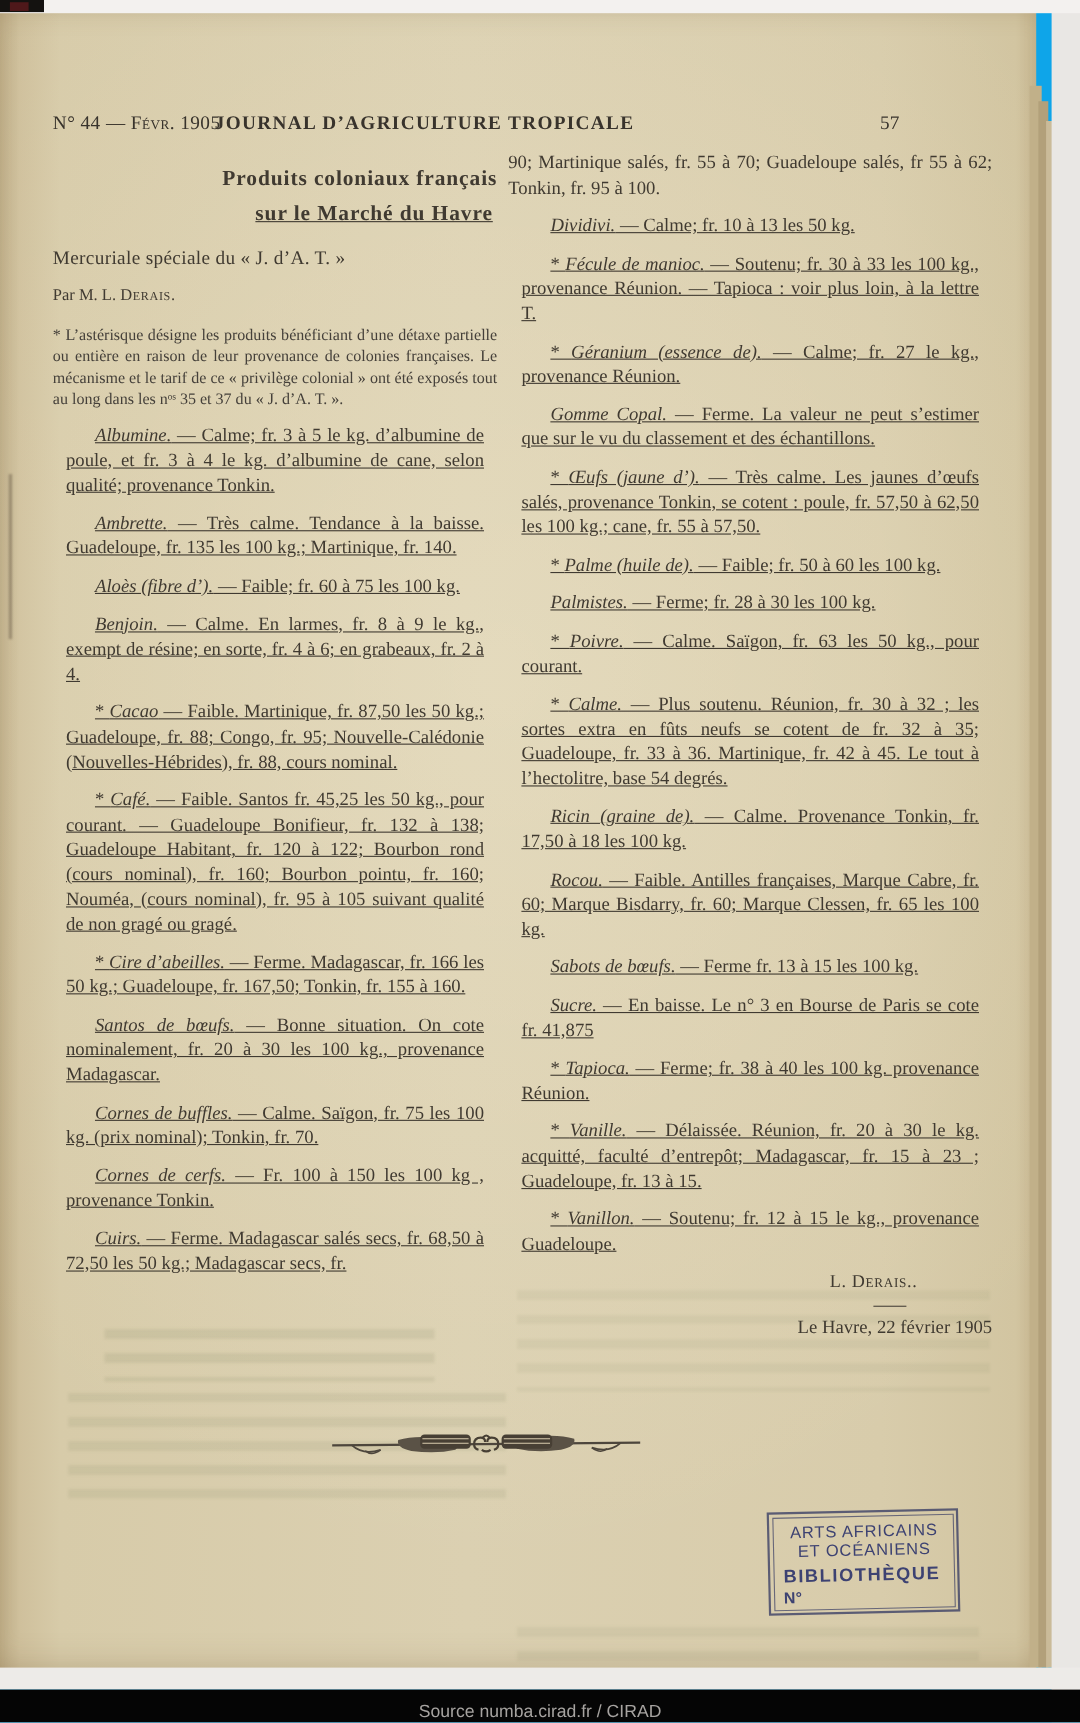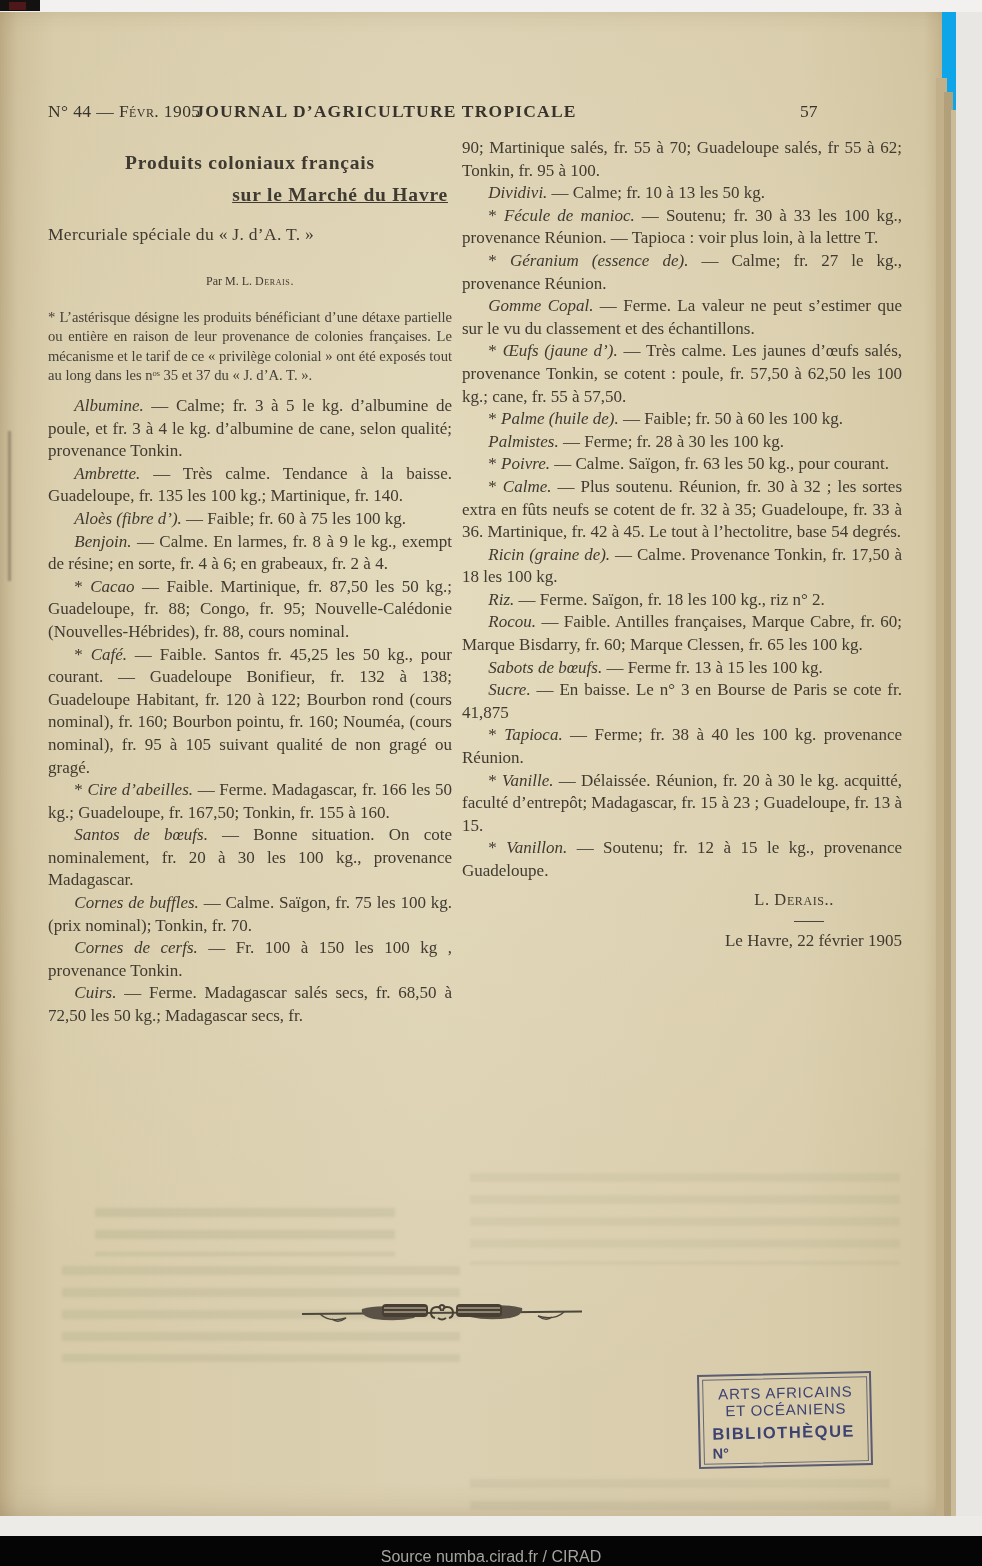--- a/index.html
+++ b/index.html
@@ -36,28 +36,28 @@
   .hdr .issue{position:absolute;left:48px;top:0;font-variant:small-caps;letter-spacing:.4px;}
   .hdr .journal{position:absolute;left:0;right:170px;top:0;text-align:center;letter-spacing:1.2px;font-weight:bold;font-weight:600;}
   .hdr .pageno{position:absolute;left:800px;top:0;}
 
   
   .columns{position:absolute;left:48px;top:126px;width:854px;display:flex;gap:10px;}
   .col{font-size:17px;line-height:22.6px;text-align:justify;hyphens:auto;-webkit-hyphens:auto;}
   .col-left{width:404px;}
   .col-right{width:440px;}
 
-  .title1{font-weight:bold;font-size:19.5px;line-height:24px;letter-spacing:.8px;margin:14px 0 0 0;text-align:center;}
+  .title1{font-weight:bold;font-size:19.5px;line-height:24px;letter-spacing:.8px;margin:14px 0 0 0;text-align:right;}
   .title2{font-weight:bold;font-size:19.5px;line-height:24px;letter-spacing:.8px;margin:8px 4px 0 0;text-align:right;text-decoration:underline;}
   .subtitle{font-size:17.5px;margin:16px 0 0 0;text-align:left;letter-spacing:.3px;}
-  .byline{font-size:12px;margin:24px 0 0 0;text-align:center;}
+  .byline{font-size:15px;margin:12px 0 0 0;}
   .sc{font-variant:small-caps;letter-spacing:.6px;}
   .note{font-size:14.6px;line-height:19.2px;margin:16px 0 10px 0;text-align:justify;color:#45403a;}
 
-  .entry{margin:0;text-indent:1.55em;}
+  .entry{margin:12px;text-indent:1.55em;text-decoration:underline;}
   .entry .pname{font-style:italic;}
   .entry .star{font-style:normal;}
   .cont{margin:0;text-indent:0;}
 
   .sigblock{margin-top:6px;}
   .signature{text-align:right;padding-right:68px;font-size:16.5px;}
   .sigdash{width:30px;border-top:1.6px solid #4a443b;margin:10px 78px 0 auto;}
   .dateline{margin-top:8px;text-indent:1.1em;text-align:right;}
 
   
@@ -160,21 +160,20 @@
             <p class="entry"><span class="star">* </span><span class="pname">Palme (huile de).</span><span> — Faible; fr. 50 à 60 les 100 kg.</span></p>
 
             <p class="entry"><span class="star"></span><span class="pname">Palmistes.</span><span> — Ferme; fr. 28 à 30 les 100 kg.</span></p>
 
             <p class="entry"><span class="star">* </span><span class="pname">Poivre.</span><span> — Calme. Saïgon, fr. 63 les 50 kg., pour courant.</span></p>
 
             <p class="entry"><span class="star">* </span><span class="pname">Calme.</span><span> — Plus soutenu. Réunion, fr. 30 à 32 ; les sortes extra en fûts neufs se cotent de fr. 32 à 35; Guadeloupe, fr. 33 à 36. Martinique, fr. 42 à 45. Le tout à l’hectolitre, base 54 degrés.</span></p>
 
             <p class="entry"><span class="star"></span><span class="pname">Ricin (graine de).</span><span> — Calme. Provenance Tonkin, fr. 17,50 à 18 les 100 kg.</span></p>
 
-            <p class="entry"><span class="star"></span><span class="pname">Riz.</span><span> — Ferme. Saïgon, fr. 18 les 100 kg., riz n° 2.</span></p>
 
             <p class="entry"><span class="star"></span><span class="pname">Rocou.</span><span> — Faible. Antilles françaises, Marque Cabre, fr. 60; Marque Bisdarry, fr. 60; Marque Clessen, fr. 65 les 100 kg.</span></p>
 
             <p class="entry"><span class="star"></span><span class="pname">Sabots de bœufs.</span><span> — Ferme fr. 13 à 15 les 100 kg.</span></p>
 
             <p class="entry"><span class="star"></span><span class="pname">Sucre.</span><span> — En baisse. Le n° 3 en Bourse de Paris se cote fr. 41,875</span></p>
 
             <p class="entry"><span class="star">* </span><span class="pname">Tapioca.</span><span> — Ferme; fr. 38 à 40 les 100 kg. provenance Réunion.</span></p>
 
             <p class="entry"><span class="star">* </span><span class="pname">Vanille.</span><span> — Délaissée. Réunion, fr. 20 à 30 le kg. acquitté, faculté d’entrepôt; Madagascar, fr. 15 à 23 ; Guadeloupe, fr. 13 à 15.</span></p>

